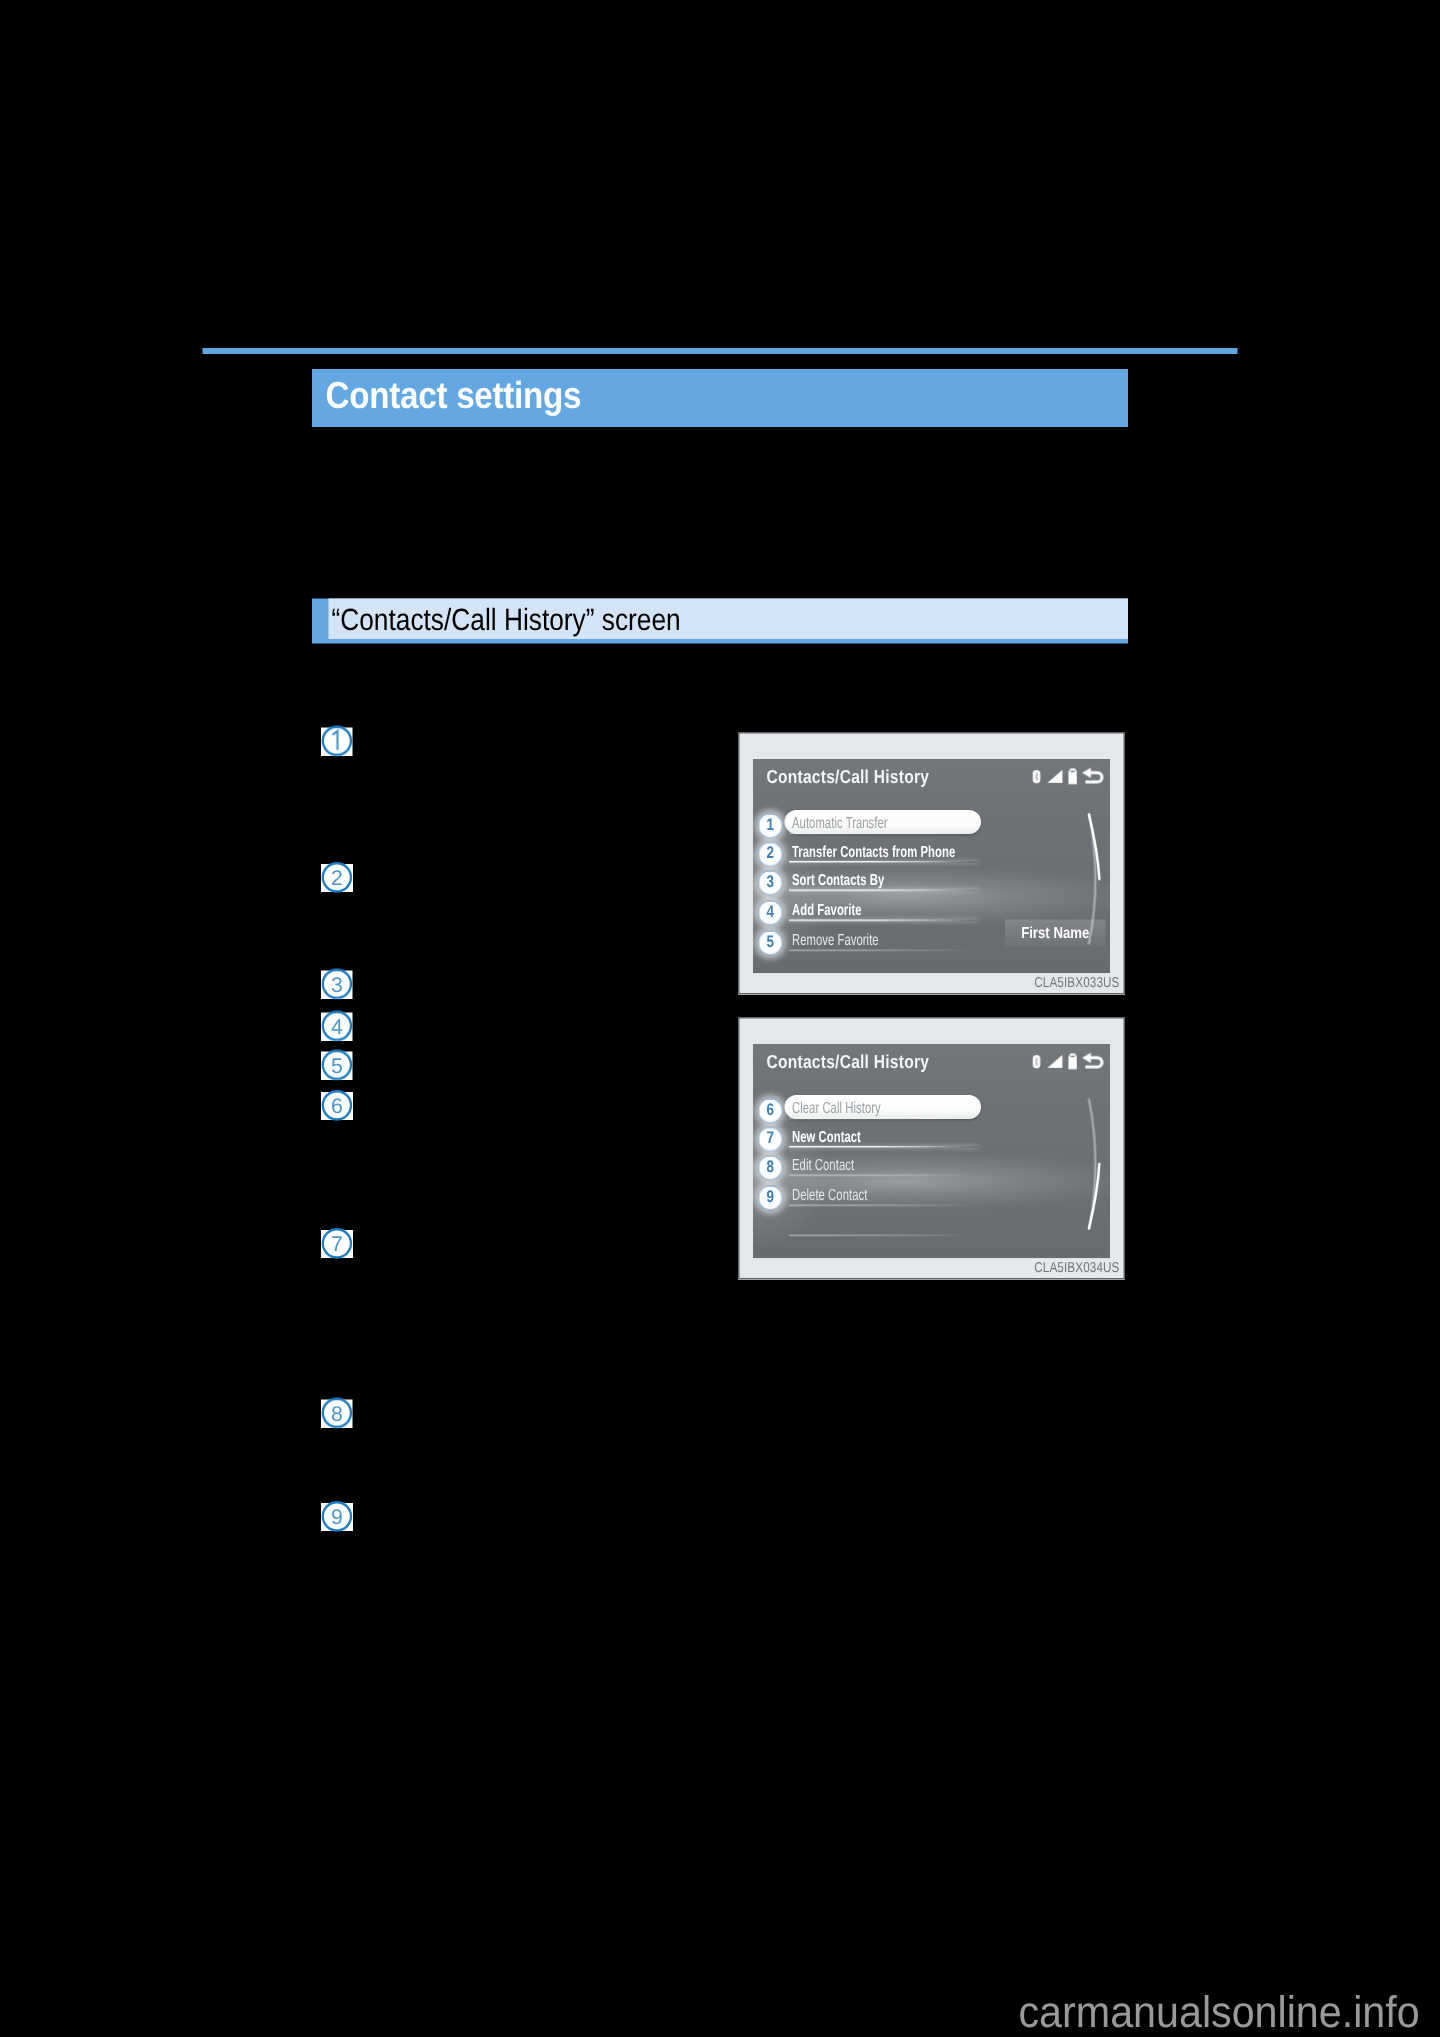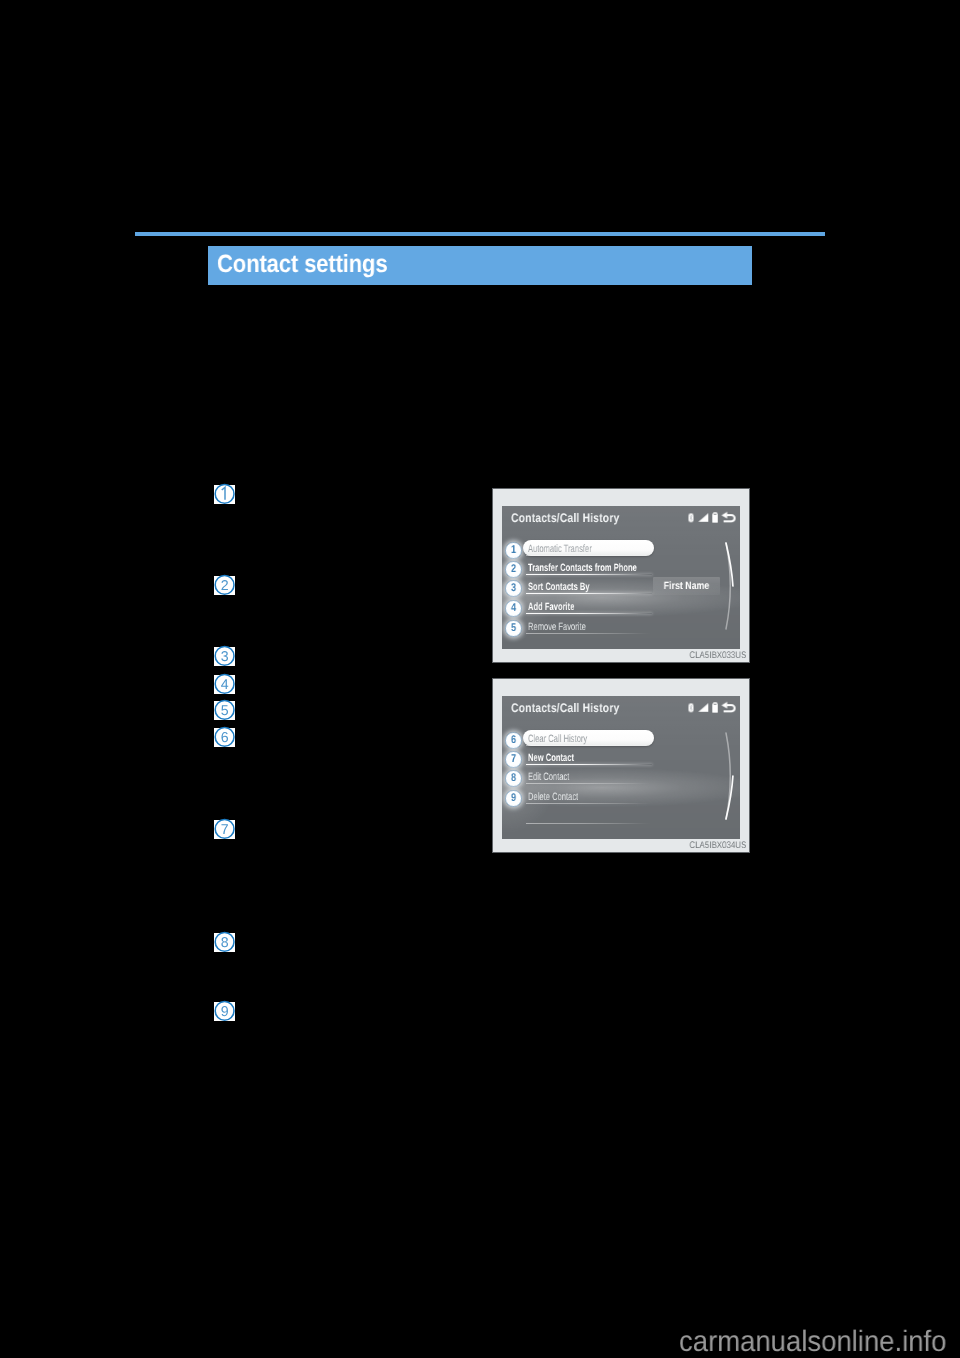--- a/index.html
+++ b/index.html
@@ -58,41 +58,46 @@
   .pill{position:absolute;left:20.8px;width:130.5px;height:16px;border-radius:8px;
         background:linear-gradient(180deg,#ffffff 0%,#fcfcfc 60%,#e9ebeb 100%);
         box-shadow:0 1px 2px rgba(0,0,0,.22);}
   .rowtext.selected{color:#9ba0a4;}
   .rowtext.bright{color:#ffffff;font-weight:bold;}
   .rowtext.dim{color:#e6e9ea;}
   .sep{position:absolute;left:24px;width:126px;height:1.4px;}
   .sep.bright{background:linear-gradient(90deg,rgba(255,255,255,.97) 0%,rgba(255,255,255,.93) 45%,rgba(255,255,255,.55) 72%,rgba(255,255,255,.12) 92%,rgba(255,255,255,0) 100%);
               box-shadow:0 0 3px .5px rgba(255,255,255,.33);}
   .sep.dim{background:linear-gradient(90deg,rgba(255,255,255,.46) 0%,rgba(255,255,255,.36) 45%,rgba(255,255,255,.2) 72%,rgba(255,255,255,.04) 92%,rgba(255,255,255,0) 100%);}
-  .valbtn{position:absolute;left:151px;width:67px;height:17.5px;border-radius:1px;
-          background:linear-gradient(180deg,rgba(255,255,255,.17),rgba(255,255,255,.045));}
+  .valbtn{position:absolute;left:168px;width:67px;height:17.5px;border-radius:1px;
+          background:linear-gradient(180deg,rgba(255,255,255,.17),rgba(255,255,255,.045));margin-top:36px;}
   .valbtn span{position:absolute;left:0;top:2.6px;width:67px;text-align:center;color:#fff;
                font-size:10.6px;font-weight:bold;display:block;transform:scaleX(.83);}
   .sbar{position:absolute;left:221px;top:34px;}
 
   
   .wm{position:absolute;left:679px;top:1325px;font-size:29.5px;color:#999999;white-space:nowrap;
       transform:scaleX(.932);transform-origin:left top;}
 </style>
 </head>
 <body>
 
 <div class="page">
   <div class="rule"></div>
 
   <div class="titlebar">
     <div class="t">Contact settings</div>
   </div>
 
 
+  <div class="subbar">
+    <div class="inner">
+      <div class="t">“Contacts/Call History” screen</div>
+    </div>
+  </div>
 
   <div id="callouts">
       <div class="num" style="left: 213.8px; top: 484.8px;">
         <svg width="23" height="22" viewBox="0 0 23 22">
           <circle cx="11.6" cy="10.9" r="9.4" fill="none" stroke="#1c7cc4" stroke-width="1.55"></circle>
           <path d="M9.3 6.5 L12.0 4.4 L12.0 16.1" fill="none" stroke="#4d96cd" stroke-width="1.5" stroke-linecap="square" stroke-linejoin="miter"></path>
         </svg>
       </div>
       <div class="num" style="left: 213.8px; top: 576px;">
         <svg width="23" height="22" viewBox="0 0 23 22">

